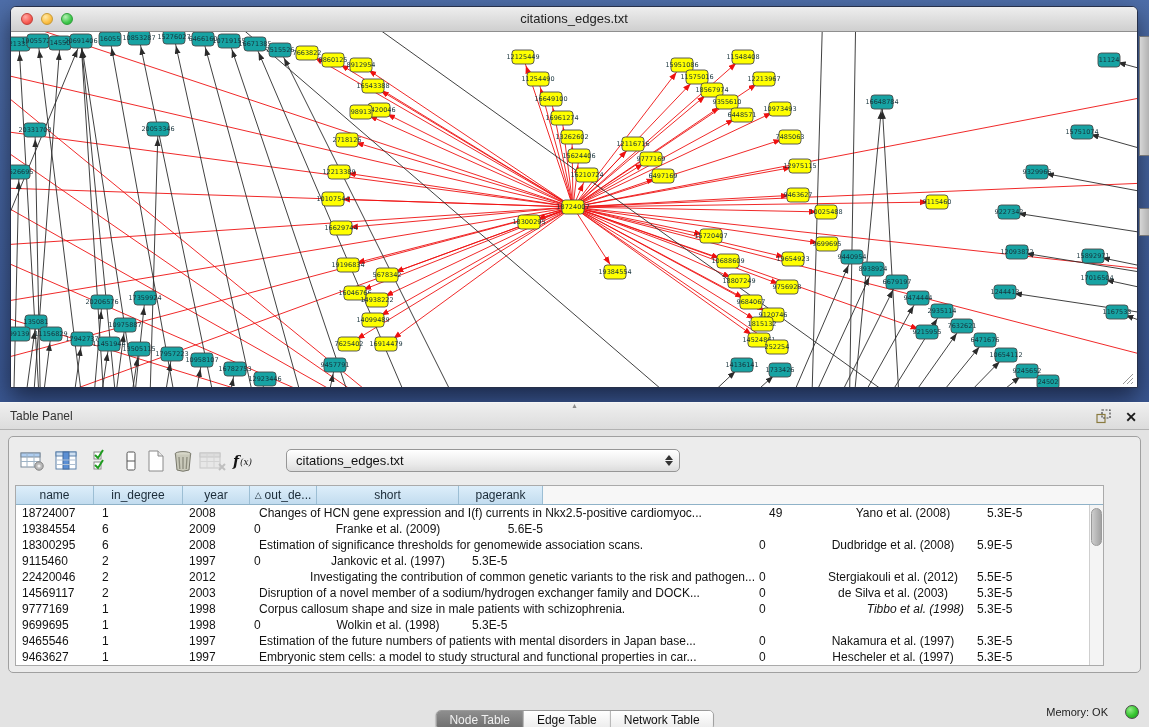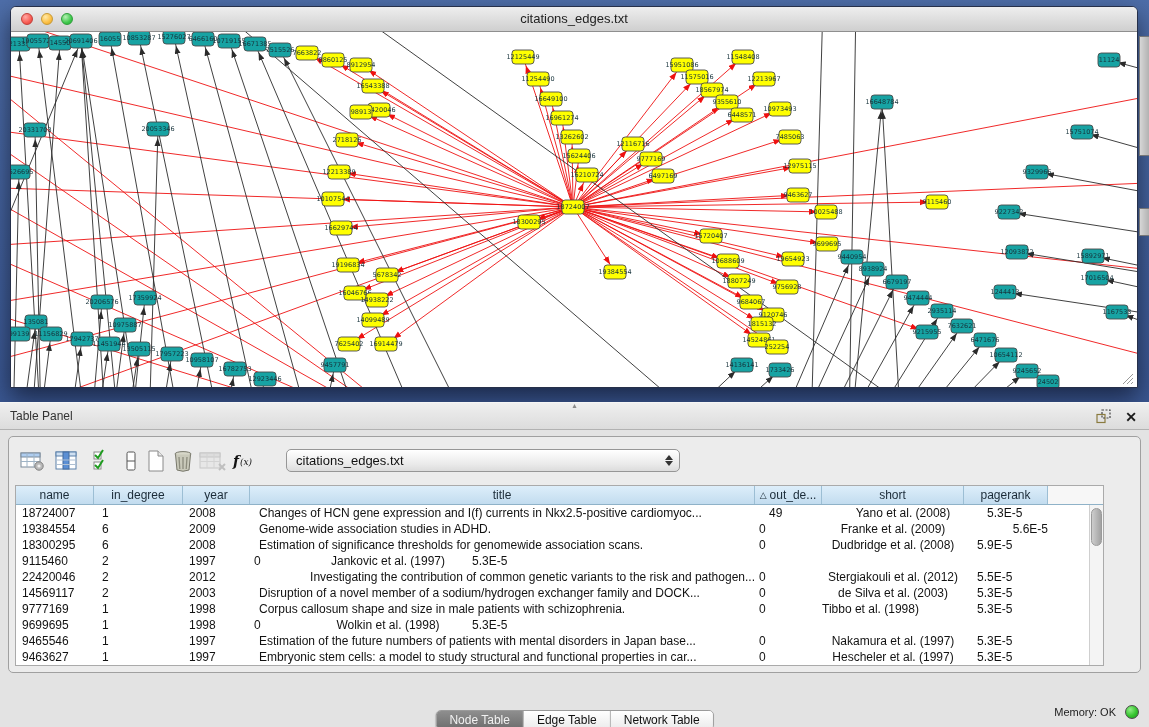--- a/index.html
+++ b/index.html
@@ -70,21 +70,21 @@
 
   .tabs { position:absolute; left:50%; top:273px; transform:translateX(-50%); display:flex;
     border:1px solid #9a9a9a; border-radius:5px; overflow:hidden; height:20px;
     box-shadow:0 1px 1px rgba(0,0,0,.15); }
   .tab { padding:0 13px; font-size:12px; line-height:19px; background:linear-gradient(#ffffff,#ebebeb);
     color:#111; border-left:1px solid #b5b5b5; }
   .tab:first-child { border-left:none; }
   .tab.active { background:linear-gradient(#8e8e8e,#6e6e6e); color:#f2f2f2; border-left:none; }
 
   .status-bar { position:absolute; left:0; right:0; bottom:0; height:27px; }
-  .memory { position:absolute; right:10px; top:5px; display:flex; align-items:center; gap:9px;text-align:center; }
+  .memory { position:absolute; right:10px; top:5px; display:flex; align-items:center; gap:17px;text-align:center; }
   .memory-label { font-size:11px; color:#222; }
   .mem-dot { width:14px; height:14px; border-radius:50%; border:1px solid #4a4a4a;
     background:radial-gradient(circle at 35% 30%, #90ee84, #35c42f 55%, #1f9420); }
 </style>
 </head>
 <body>
 
 <div class="graph-window">
   <div class="titlebar">
     <div class="lights">
@@ -752,23 +752,20 @@
       <div class="thead" id="thead">
           <div class="th" style="width: 78px;">
             <span>name</span>
           </div>
           <div class="th" style="width: 89px;">
             <span>in_degree</span>
           </div>
           <div class="th" style="width: 67px;">
             <span>year</span>
           </div>
-          <div class="th" style="width: 505px;">
-            <span>title</span>
-          </div>
           <div class="th" style="width: 67px;">
             <span class="sort">△</span>
             <span>out_de...</span>
           </div>
           <div class="th" style="width: 142px;">
             <span>short</span>
           </div>
           <div class="th" style="width: 84px;">
             <span>pagerank</span>
           </div>
@@ -781,21 +778,20 @@
             <div class="td" style="width: 67px; text-align: left; padding-left: 6px;">2008</div>
             <div class="td" style="width: 505px; text-align: left; padding-left: 9px;">Changes of HCN gene expression and I(f) currents in Nkx2.5-positive cardiomyoc...</div>
             <div class="td" style="width: 67px; text-align: left; padding-left: 4px; margin-left: 10px;">49</div>
             <div class="td" style="width: 142px; text-align: center;">Yano et al. (2008)</div>
             <div class="td" style="width: 84px; text-align: left; padding-left: 13px;">5.3E-5</div>
           </div>
           <div class="tr">
             <div class="td" style="width: 78px; text-align: left; padding-left: 6px;">19384554</div>
             <div class="td" style="width: 89px; text-align: left; padding-left: 8px;">6</div>
             <div class="td" style="width: 67px; text-align: left; padding-left: 6px;">2009</div>
-            <div class="td" style="width: 505px; text-align: left; padding-left: 9px;">Genome-wide association studies in ADHD.</div>
             <div class="td" style="width: 67px; text-align: left; padding-left: 4px;">0</div>
             <div class="td" style="width: 142px; text-align: center;">Franke et al. (2009)</div>
             <div class="td" style="width: 84px; text-align: right; padding-left: 13px;">5.6E-5</div>
           </div>
           <div class="tr">
             <div class="td" style="width: 78px; text-align: left; padding-left: 6px;">18300295</div>
             <div class="td" style="width: 89px; text-align: left; padding-left: 8px;">6</div>
             <div class="td" style="width: 67px; text-align: left; padding-left: 6px;">2008</div>
             <div class="td" style="width: 505px; text-align: left; padding-left: 9px;">Estimation of significance thresholds for genomewide association scans.</div>
             <div class="td" style="width: 67px; text-align: left; padding-left: 4px;">0</div>
@@ -827,21 +823,21 @@
             <div class="td" style="width: 67px; text-align: left; padding-left: 4px;">0</div>
             <div class="td" style="width: 142px; text-align: center;">de Silva et al. (2003)</div>
             <div class="td" style="width: 84px; text-align: left; padding-left: 13px;">5.3E-5</div>
           </div>
           <div class="tr">
             <div class="td" style="width: 78px; text-align: left; padding-left: 6px;">9777169</div>
             <div class="td" style="width: 89px; text-align: left; padding-left: 8px;">1</div>
             <div class="td" style="width: 67px; text-align: left; padding-left: 6px;">1998</div>
             <div class="td" style="width: 505px; text-align: left; padding-left: 9px;">Corpus callosum shape and size in male patients with schizophrenia.</div>
             <div class="td" style="width: 67px; text-align: left; padding-left: 4px;">0</div>
-            <div class="td" style="width: 142px; text-align: left;">Tibbo et al. (1998)</div>
+            <div class="td" style="width: 142px; text-align: right; font-style: italic;">Tibbo et al. (1998)</div>
             <div class="td" style="width: 84px; text-align: left; padding-left: 13px;">5.3E-5</div>
           </div>
           <div class="tr">
             <div class="td" style="width: 78px; text-align: left; padding-left: 6px;">9699695</div>
             <div class="td" style="width: 89px; text-align: left; padding-left: 8px;">1</div>
             <div class="td" style="width: 67px; text-align: left; padding-left: 6px;">1998</div>
             <div class="td" style="width: 67px; text-align: left; padding-left: 4px;">0</div>
             <div class="td" style="width: 142px; text-align: center;">Wolkin et al. (1998)</div>
             <div class="td" style="width: 84px; text-align: left; padding-left: 13px;">5.3E-5</div>
           </div>

